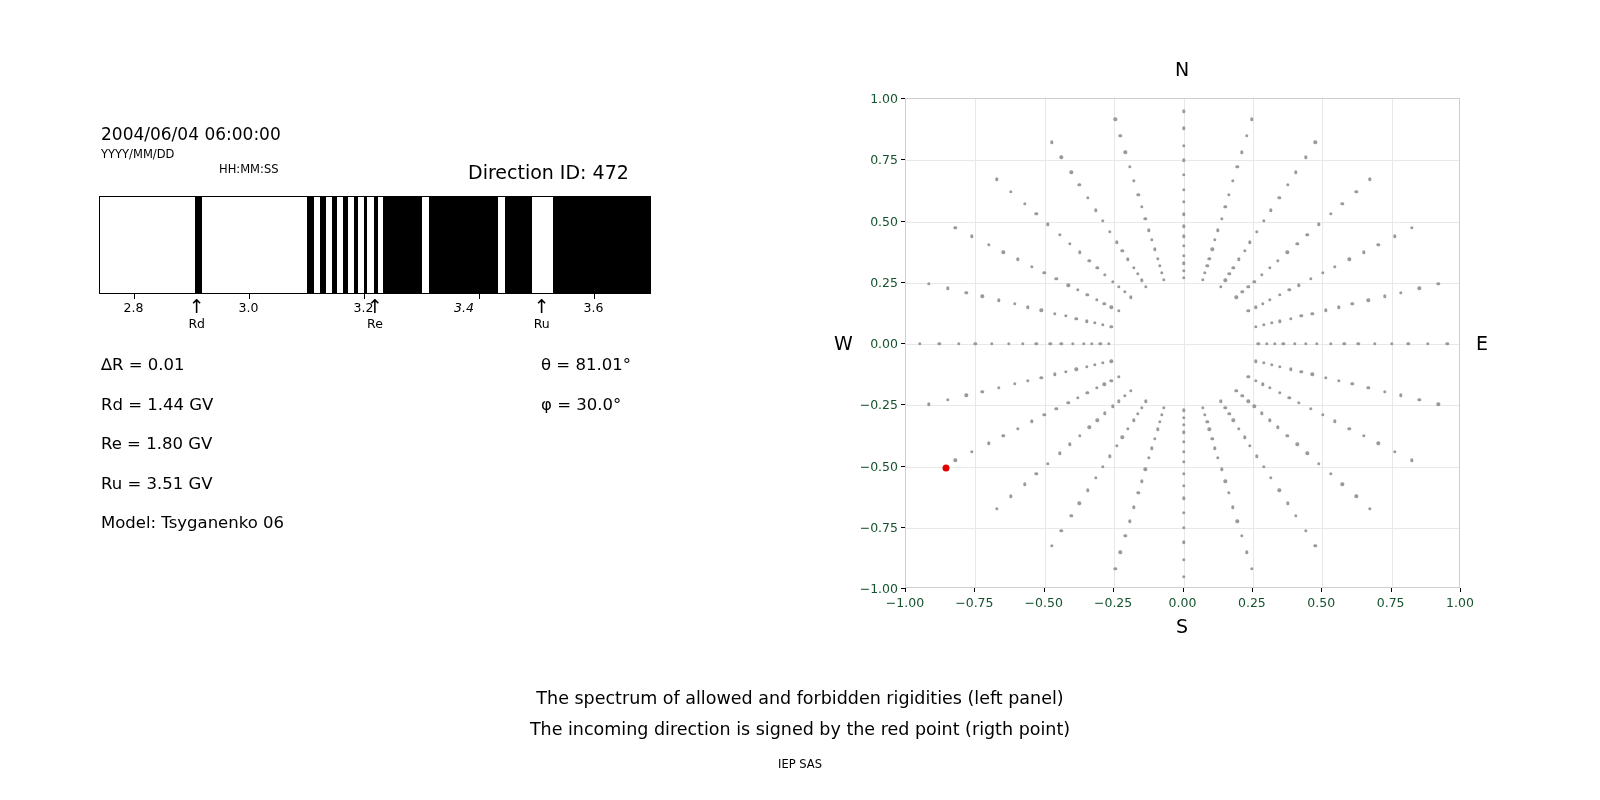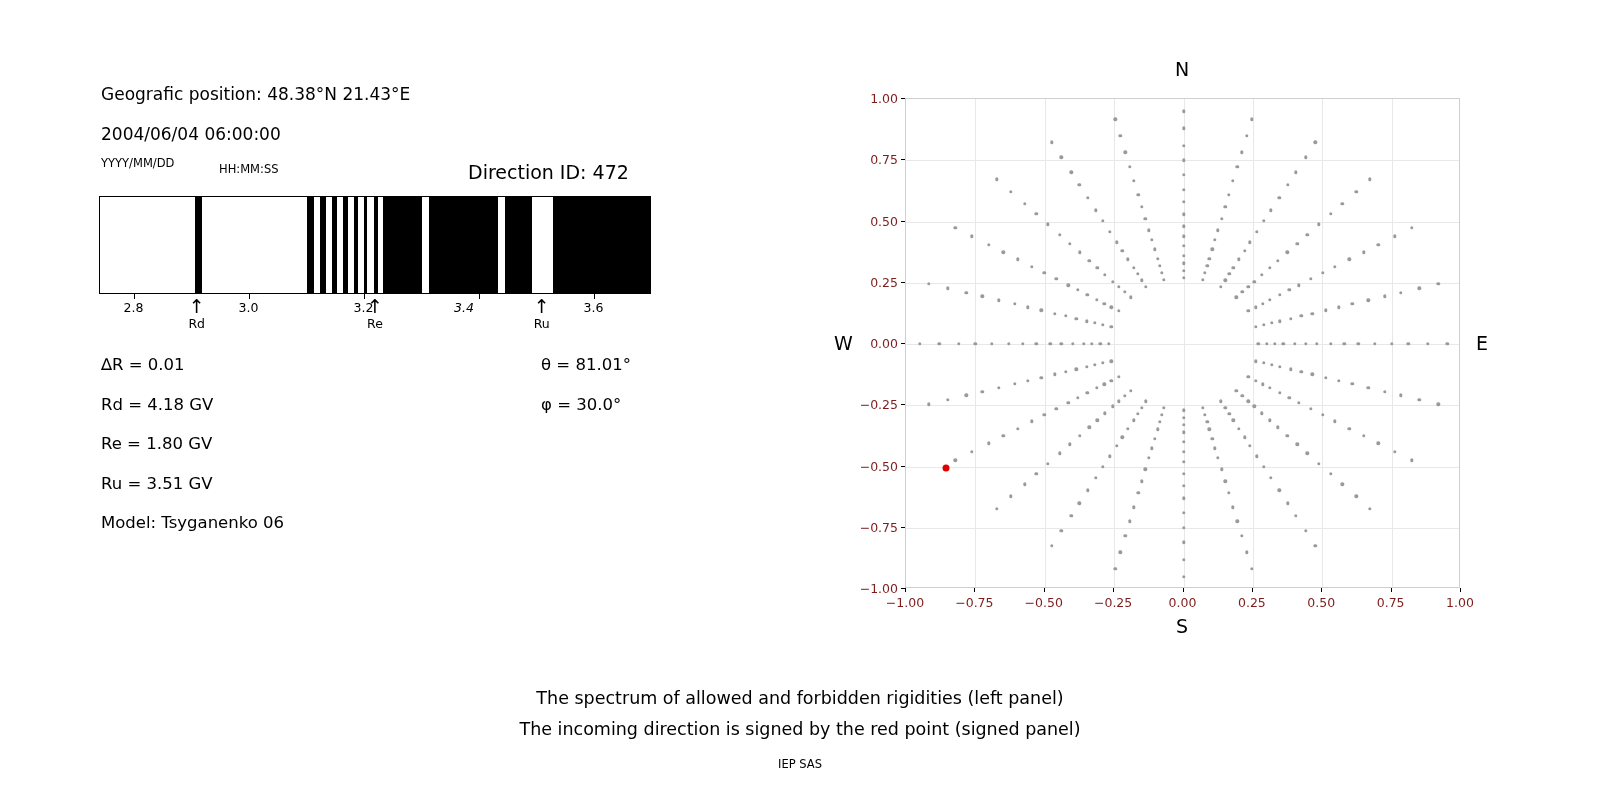--- a/index.html
+++ b/index.html
@@ -21,21 +21,21 @@
     top: 0;
     width: 760px;
     height: 660px;
   }
   .txt {
     position: absolute;
     white-space: nowrap;
   }
   #geo-pos { left: 101px; top: 84px; font-size: 17px; }
   #datetime { left: 101px; top: 124px; font-size: 17px; }
-  #fmt-date { left: 101px; top: 156px; font-size: 11.5px; }
+  #fmt-date { left: 101px; top: 147px; font-size: 11.5px; }
   #fmt-time { left: 219px; top: 162px; font-size: 11.5px; }
   #dir-id { left: 468px; top: 161px; font-size: 19px; }
 
   
   #spectrum-bar {
     position: absolute;
     left: 99px;
     top: 196px;
     width: 552px;
     height: 98px;
@@ -147,21 +147,21 @@
     transform: translate(-50%, -50%);
   }
   #plot-area .pt.red {
     width: 7px;
     height: 7px;
     background: #e00000;
   }
   .axlabel {
     position: absolute;
     font-size: 12.5px;
-    color: #7f1d1d;
+    color: #14532d;
     white-space: nowrap;
   }
   .xtick-lab { transform: translateX(-50%); }
   .ytick-lab { transform: translateY(-50%); text-align: right; }
   .tickmark-x {
     position: absolute;
     width: 1px;
     height: 4px;
     background: #000;
   }
@@ -196,21 +196,20 @@
     text-align: center;
     top: 757px;
     font-size: 11.5px;
   }
 </style>
 </head>
 <body>
 
 <div class="panel-left">
 
-  <div class="txt" id="geo-pos">Geografic position: 48.38°N 21.43°E</div>
 
   <div class="txt" id="datetime">2004/06/04 06:00:00</div>
 
   <div class="txt" id="fmt-date">YYYY/MM/DD</div>
 
   <div class="txt" id="fmt-time">HH:MM:SS</div>
 
   <div class="txt" id="dir-id">Direction ID: 472</div>
 
   <div id="spectrum-bar">
@@ -235,21 +234,21 @@
       <div class="tlabel" style="left: 149.5px;">3.0</div>
       <div class="tick" style="left: 264.5px;"></div>
       <div class="tlabel" style="left: 264.5px;">3.2</div>
       <div class="tick" style="left: 379.5px;"></div>
       <div class="tlabel" style="left: 365px; font-style: italic;">3.4</div>
       <div class="tick" style="left: 494.5px;"></div>
       <div class="tlabel" style="left: 494.5px;">3.6</div>
     </div>
 
   <div class="stat" id="stat-dr">∆R = 0.01</div>
-  <div class="stat" id="stat-rd">Rd = 4.18 GV</div>
+  <div class="stat" id="stat-rd">Rd = 1.44 GV</div>
   <div class="stat" id="stat-re">Re = 1.80 GV</div>
   <div class="stat" id="stat-ru">Ru = 3.51 GV</div>
   <div class="stat" id="stat-model">Model: Tsyganenko 06</div>
   <div class="stat" id="stat-theta">θ = 81.01°</div>
   <div class="stat" id="stat-phi">φ = 30.0°</div>
 <div class="marker" style="left: 196.75px; top: 297px;">
       <span class="arrow">↑</span>
       <span class="mlabel">Rd</span>
     </div>
     <div class="marker" style="left: 375px; top: 297px;">
@@ -677,14 +676,14 @@
     <div class="axlabel ytick-lab" style="left: 33px; width: 45px; top: 241.75px;">0.25</div>
     <div class="tickmark-y" style="left: 81px; top: 180.5px;"></div>
     <div class="axlabel ytick-lab" style="left: 33px; width: 45px; top: 180.5px;">0.50</div>
     <div class="tickmark-y" style="left: 81px; top: 119.25px;"></div>
     <div class="axlabel ytick-lab" style="left: 33px; width: 45px; top: 119.25px;">0.75</div>
     <div class="tickmark-y" style="left: 81px; top: 58px;"></div>
     <div class="axlabel ytick-lab" style="left: 33px; width: 45px; top: 58px;">1.00</div>
   </div>
 
 <div class="caption" id="caption-1">The spectrum of allowed and forbidden rigidities (left panel)</div>
-<div class="caption" id="caption-2">The incoming direction is signed by the red point (signed panel)</div>
+<div class="caption" id="caption-2">The incoming direction is signed by the red point (rigth point)</div>
 <div id="credit">IEP SAS</div>
 
 </body></html>

